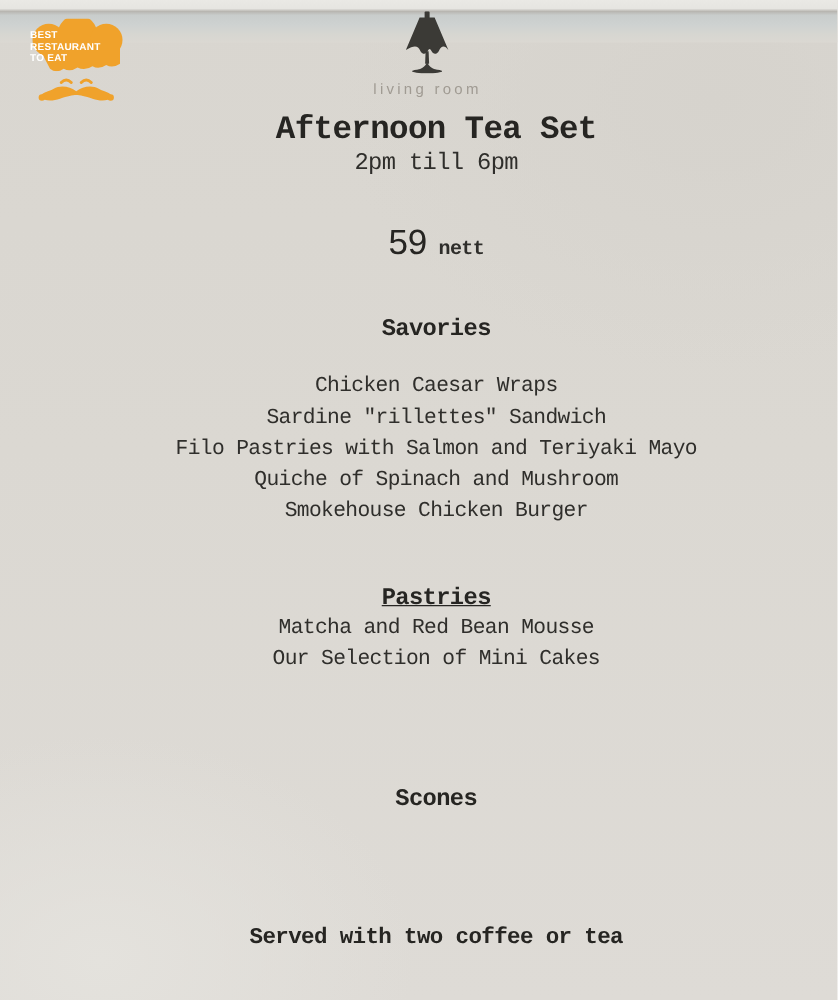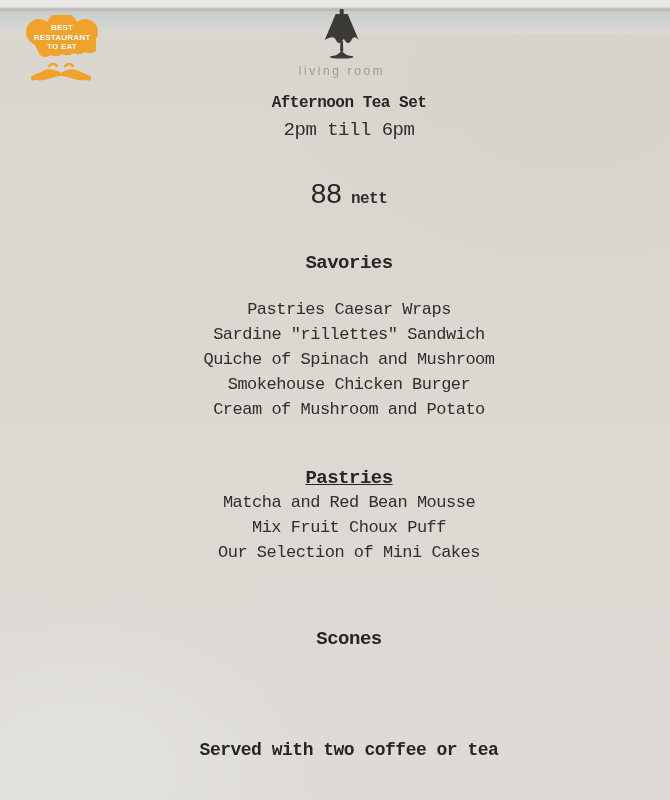--- a/index.html
+++ b/index.html
@@ -16,36 +16,36 @@
   .top-area {
     position:absolute; top:0; left:0; right:0; height:34px;
     background:linear-gradient(180deg,
       #eae9e5 0%, #e6e5e1 20%, #b8b6b1 27%, #c9cdcc 36%,
       #ced2d1 58%, #d6d6d1 80%, #dbd8d2 100%);
   }
   
   .badge { position:absolute; left:24px; top:15px; width:76px; height:72px; }
   .badge svg { display:block; position:absolute; left:0; top:0; }
   .badge-text {
-    position:absolute; left:0; top:8px; width:76px; text-align:center;
+    position:absolute; left:0; top:8px; width:76px; 
     font-family:"Liberation Sans",sans-serif; font-weight:bold;
     font-size:8px; line-height:9.5px; color:#ffffff; letter-spacing:0.2px;
   }
   .stache { top:45px !important; left:6px !important; }
   
   .logo { position:absolute; top:9px; left:342px; transform:translateX(-50%); text-align:center; }
   .logo svg { display:block; margin:0 auto; }
   .brand-name {
     margin-top:5px; font-family:"Liberation Sans",sans-serif;
     font-size:12px; letter-spacing:2.6px; color:#a09b93; white-space:nowrap;
   }
   
   .col { position:absolute; left:28px; right:0; text-align:center; }
   .tw { letter-spacing:-0.5px; }
-  .title    { top:89px;  font-weight:bold; font-size:16px; line-height:28px; color:#262522; }
+  .title    { top:89px;  font-weight:bold; font-size:26px; line-height:28px; color:#262522; }
   .subtitle { top:119px; font-size:19px; line-height:23px; }
   .price    { top:179px; }
   .price-num  { font-family:"Liberation Sans",sans-serif; font-size:28px; line-height:30px; font-weight:normal; color:#262522; }
   .price-unit { font-weight:bold; font-size:16px; margin-left:9px; }
   .sec-h    { font-weight:bold; font-size:19px; line-height:24px; color:#262522; }
   .h-savories { top:251px; } .h-pastries { top:466px;text-decoration:underline; } .h-scones { top:627px; }
   .items    { font-size:17px; line-height:25px; }
   .list-savories { top:297px; } .list-pastries { top:490px; } .item-scones { top:666px; }
   .footer   { top:737px; font-weight:bold; font-size:18px; line-height:26px; color:#262522; }
 </style>
@@ -91,36 +91,35 @@
         <ellipse cx="23" cy="48" rx="12" ry="1.6"></ellipse>
       </g>
     </svg>
     <div class="brand-name">living room</div>
   </div>
 
   <div class="col title tw">Afternoon Tea Set</div>
   <div class="col subtitle tw">2pm till 6pm</div>
 
   <div class="col price">
-    <span class="price-num">88</span><span class="price-unit tw">nett</span>
+    <span class="price-num">59</span><span class="price-unit tw">nett</span>
   </div>
 
   <div class="col sec-h h-savories tw">Savories</div>
   <div class="col items list-savories tw">
-    <div>Pastries Caesar Wraps</div>
+    <div>Chicken Caesar Wraps</div>
     <div>Sardine "rillettes" Sandwich</div>
+    <div>Filo Pastries with Salmon and Teriyaki Mayo</div>
     <div>Quiche of Spinach and Mushroom</div>
     <div>Smokehouse Chicken Burger</div>
-    <div>Cream of Mushroom and Potato</div>
   </div>
 
   <div class="col sec-h h-pastries tw">Pastries</div>
   <div class="col items list-pastries tw">
     <div>Matcha and Red Bean Mousse</div>
-    <div>Mix Fruit Choux Puff</div>
     <div>Our Selection of Mini Cakes</div>
   </div>
 
   <div class="col sec-h h-scones tw">Scones</div>
 
   <div class="col footer tw">Served with two coffee or tea</div>
 
 </div>
 
 </body></html>

